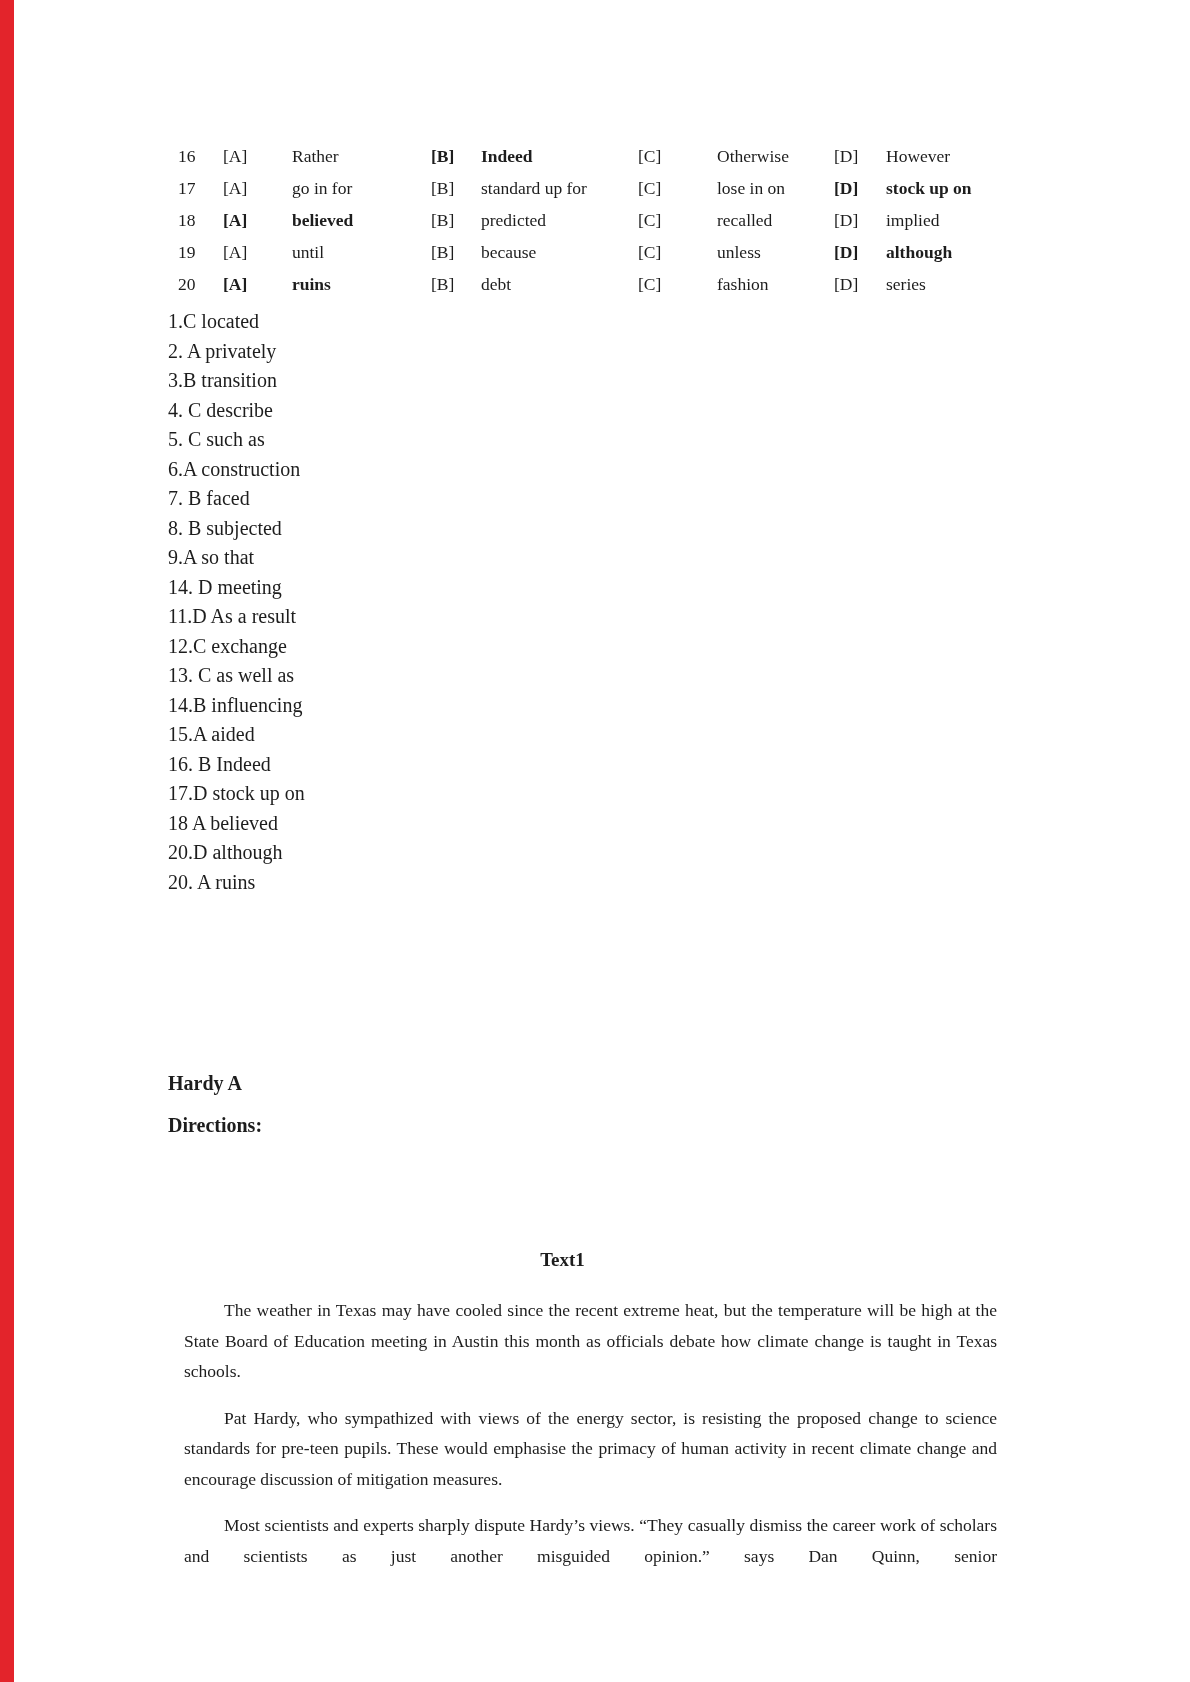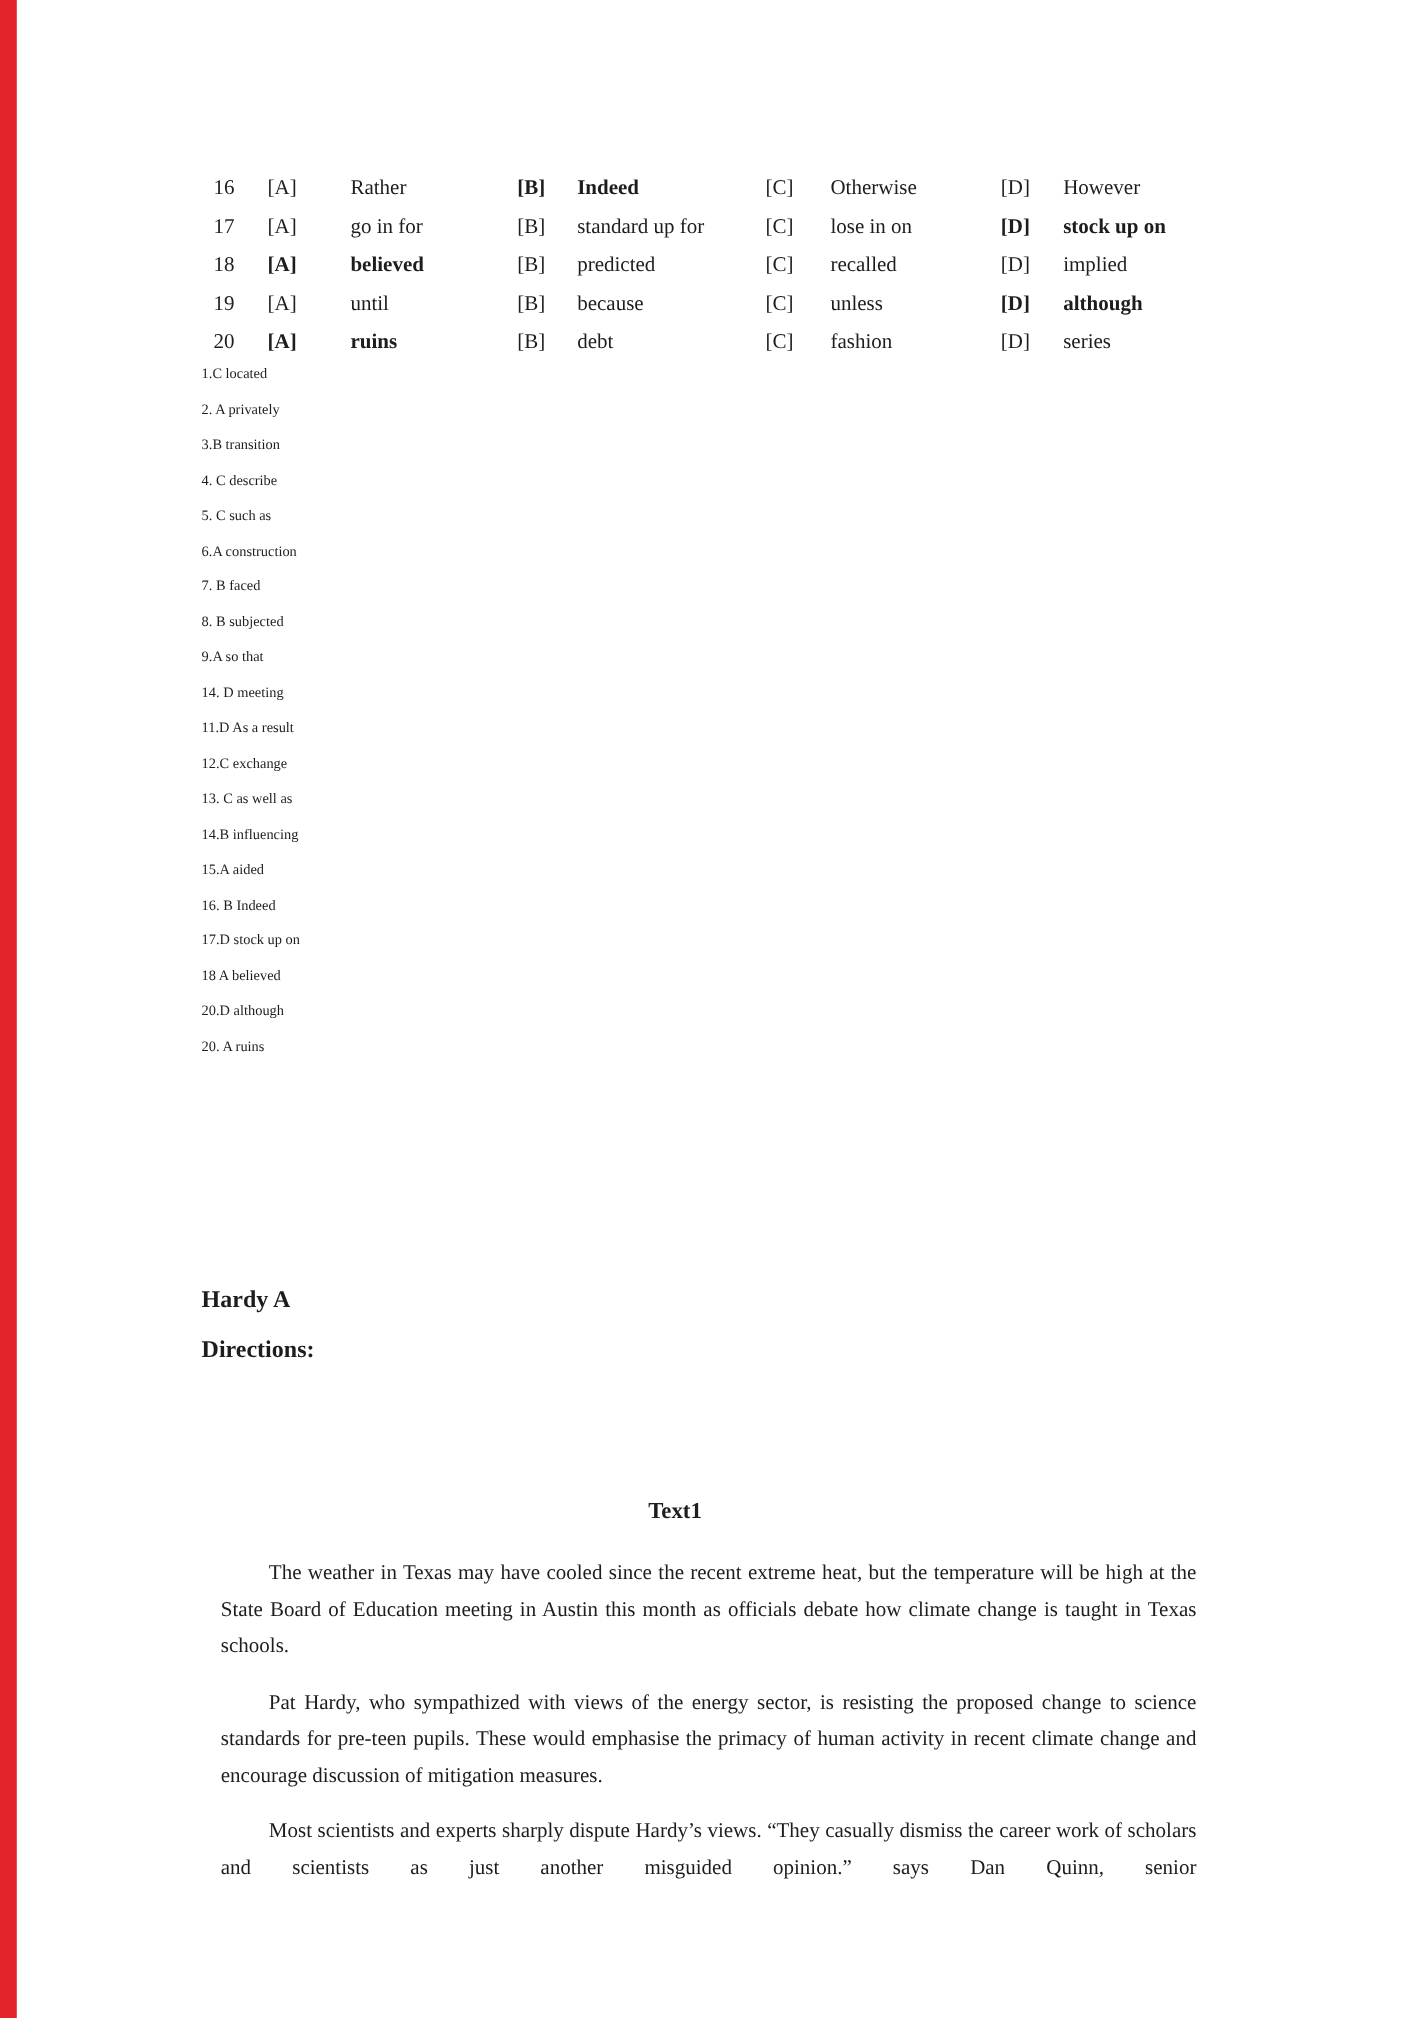--- a/index.html
+++ b/index.html
@@ -17,26 +17,26 @@
   
   .cloze-table{position:absolute;left:168px;top:140px;width:860px;font-size:17.5px;}
   .cloze-row{position:relative;height:32px;line-height:32px;}
   .cloze-row span{position:absolute;white-space:nowrap;}
   .c-num  {left:10px;}
   .c-tagA {left:55px;}
   .c-txtA {left:100px;margin-left:24px;}
   .c-tagB {left:263px;}
   .c-txtB {left:313px;}
   .c-tagC {left:470px;}
-  .c-txtC {left:524px;}
+  .c-txtC {left:549px;}
   .c-tagD {left:666px;}
   .c-txtD {left:718px;}
   .bold{font-weight:bold;}
   
-  .answer-key{position:absolute;left:168px;top:297px;font-size:12px;}
+  .answer-key{position:absolute;left:168px;top:307px;font-size:20px;}
   .answer-item{height:29.5px;line-height:29.5px;white-space:nowrap;}
   
   .section-heading{
     position:absolute;left:140px;top:1020px;width:845px;
     text-align:center;font-size:27px;font-weight:bold;line-height:34px;
   }
   .part-label{position:absolute;left:168px;top:1072px;font-size:20px;font-weight:bold;}
   .directions-label{position:absolute;left:168px;top:1114px;font-size:20px;font-weight:bold;}
   .directions-body{
     position:absolute;left:175px;top:1148px;width:845px;

